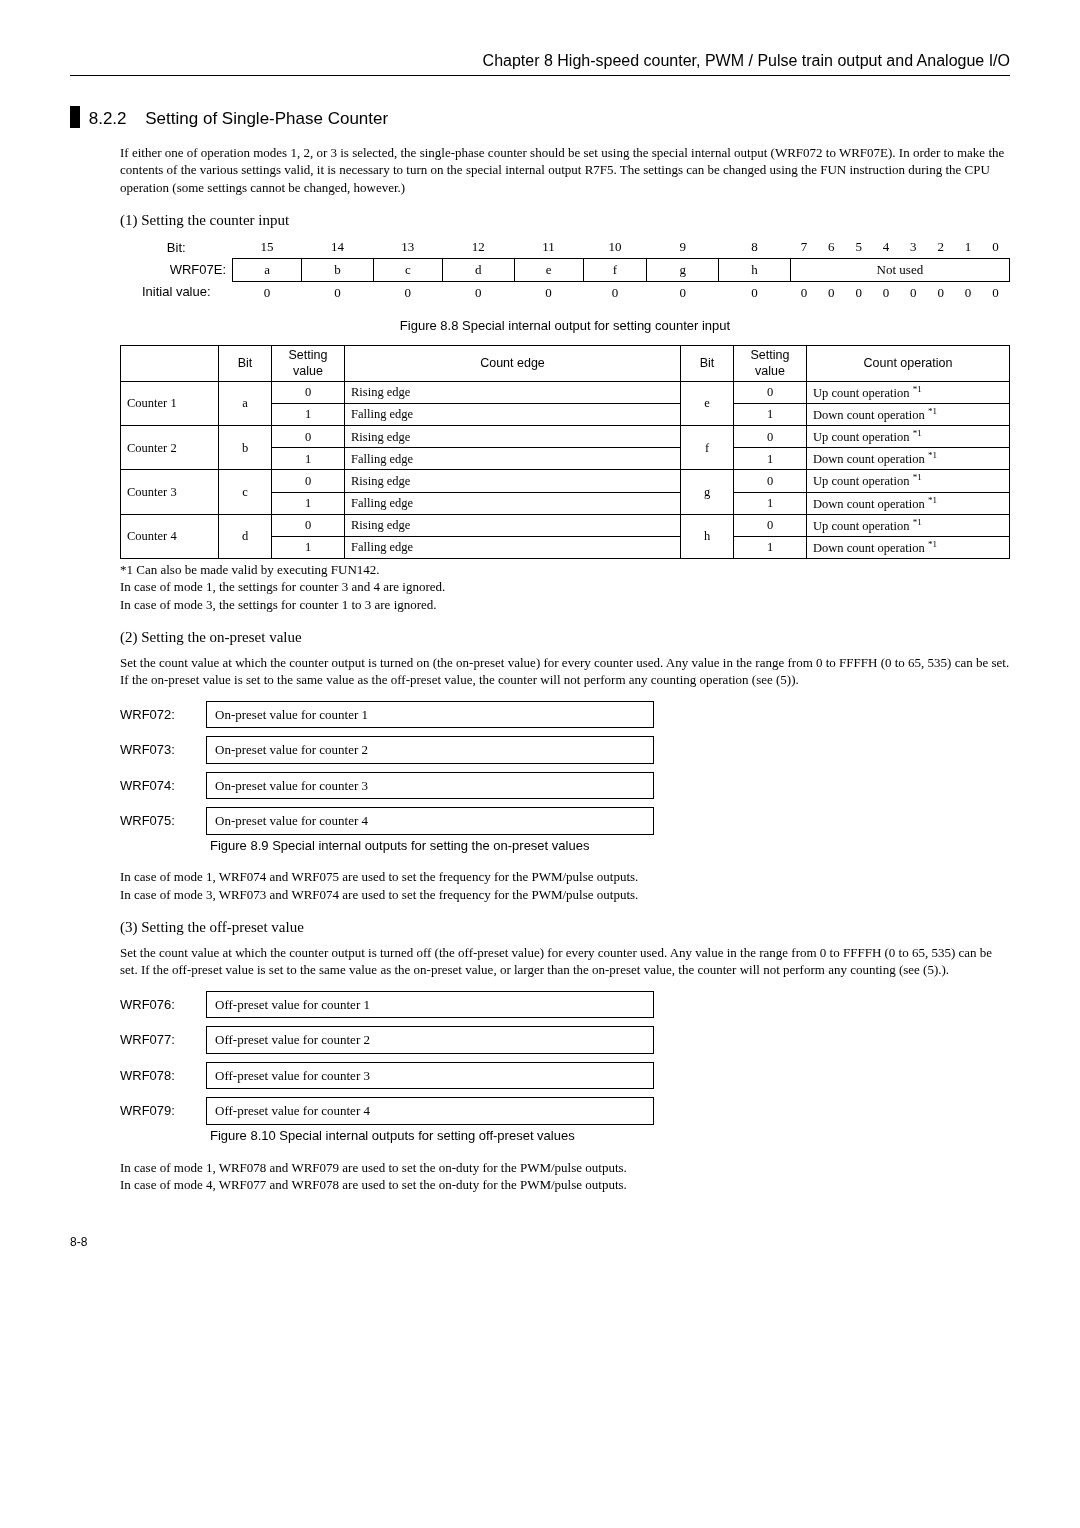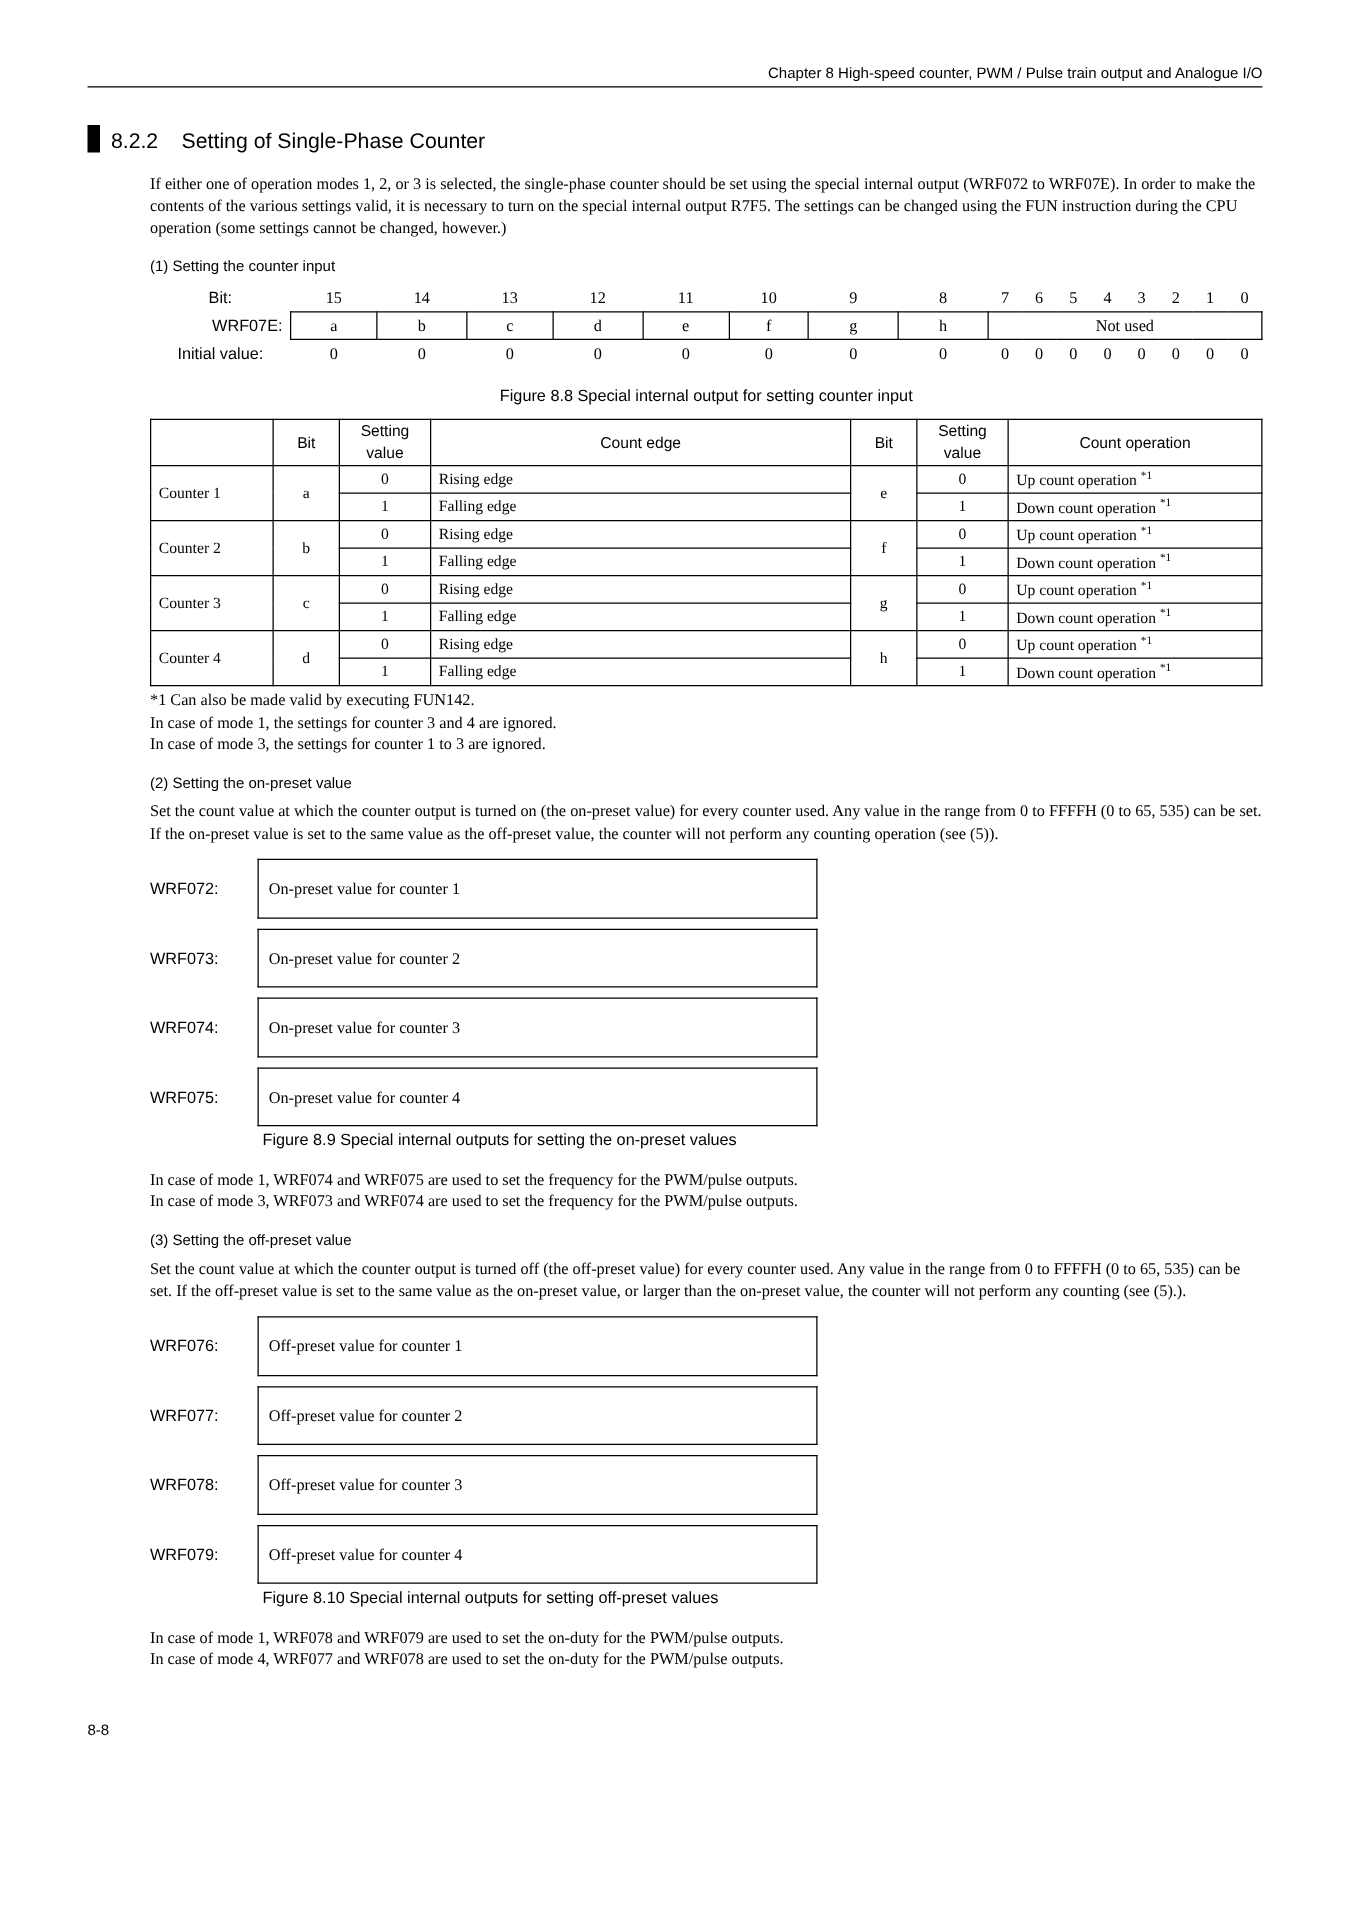--- a/index.html
+++ b/index.html
@@ -9,21 +9,21 @@
     margin: 0;
     padding: 50px 70px;
     color: #000;
     background: #fff;
     width: 1080px;
     box-sizing: border-box;
   }
   .chapter-header {
     text-align: right;
     font-family: Arial, sans-serif;
-    font-size: 12px;
+    font-size: 16px;
     border-bottom: 1.5px solid #000;
     padding-bottom: 3px;
     margin-bottom: 30px;
   }
   h2.section {
     font-family: Arial, sans-serif;
     font-size: 17px;
     margin: 0 0 12px 0;
     font-weight: normal;
   }
@@ -31,22 +31,22 @@
     display: inline-block;
     width: 10px;
     height: 22px;
     background: #000;
     vertical-align: -4px;
     margin-right: 4px;
   }
   h2.section .num { margin-right: 14px; }
   .indent-block { margin-left: 50px; }
   .sublabel {
-    font-family: Liberation Sans, sans-serif;
-    font-size: 12px;
+    font-family: Liberation Serif, serif;
+    font-size: 15px;
     margin: 14px 0 6px 0;
   }
   table { border-collapse: collapse; }
   .bit-table { width: 100%; margin-top: 4px; }
   .bit-table td, .bit-table th {
     text-align: center;
     font-size: 13px;
     padding: 2px 0;
   }
   .bit-row td { border: 1px solid #000; padding: 2px 6px; }
@@ -78,21 +78,21 @@
   .value-table { margin: 2px 0 2px 0; }
   .value-table td.lbl {
     font-family: Arial, sans-serif;
     width: 80px;
     padding: 4px 6px 4px 0;
     vertical-align: middle;
   }
   .value-table td.box {
     border: 1px solid #000;
     width: 430px;
-    padding: 14px 8px;
+    padding: 4px 8px;
   }
   .value-table tr.spacer td { height: 6px; border: none; }
   .fig-caption-left {
     font-family: Arial, sans-serif;
     font-size: 13px;
     margin: 2px 0 14px 90px;
   }
   .page-num {
     text-align: left;
     font-family: Arial, sans-serif;

